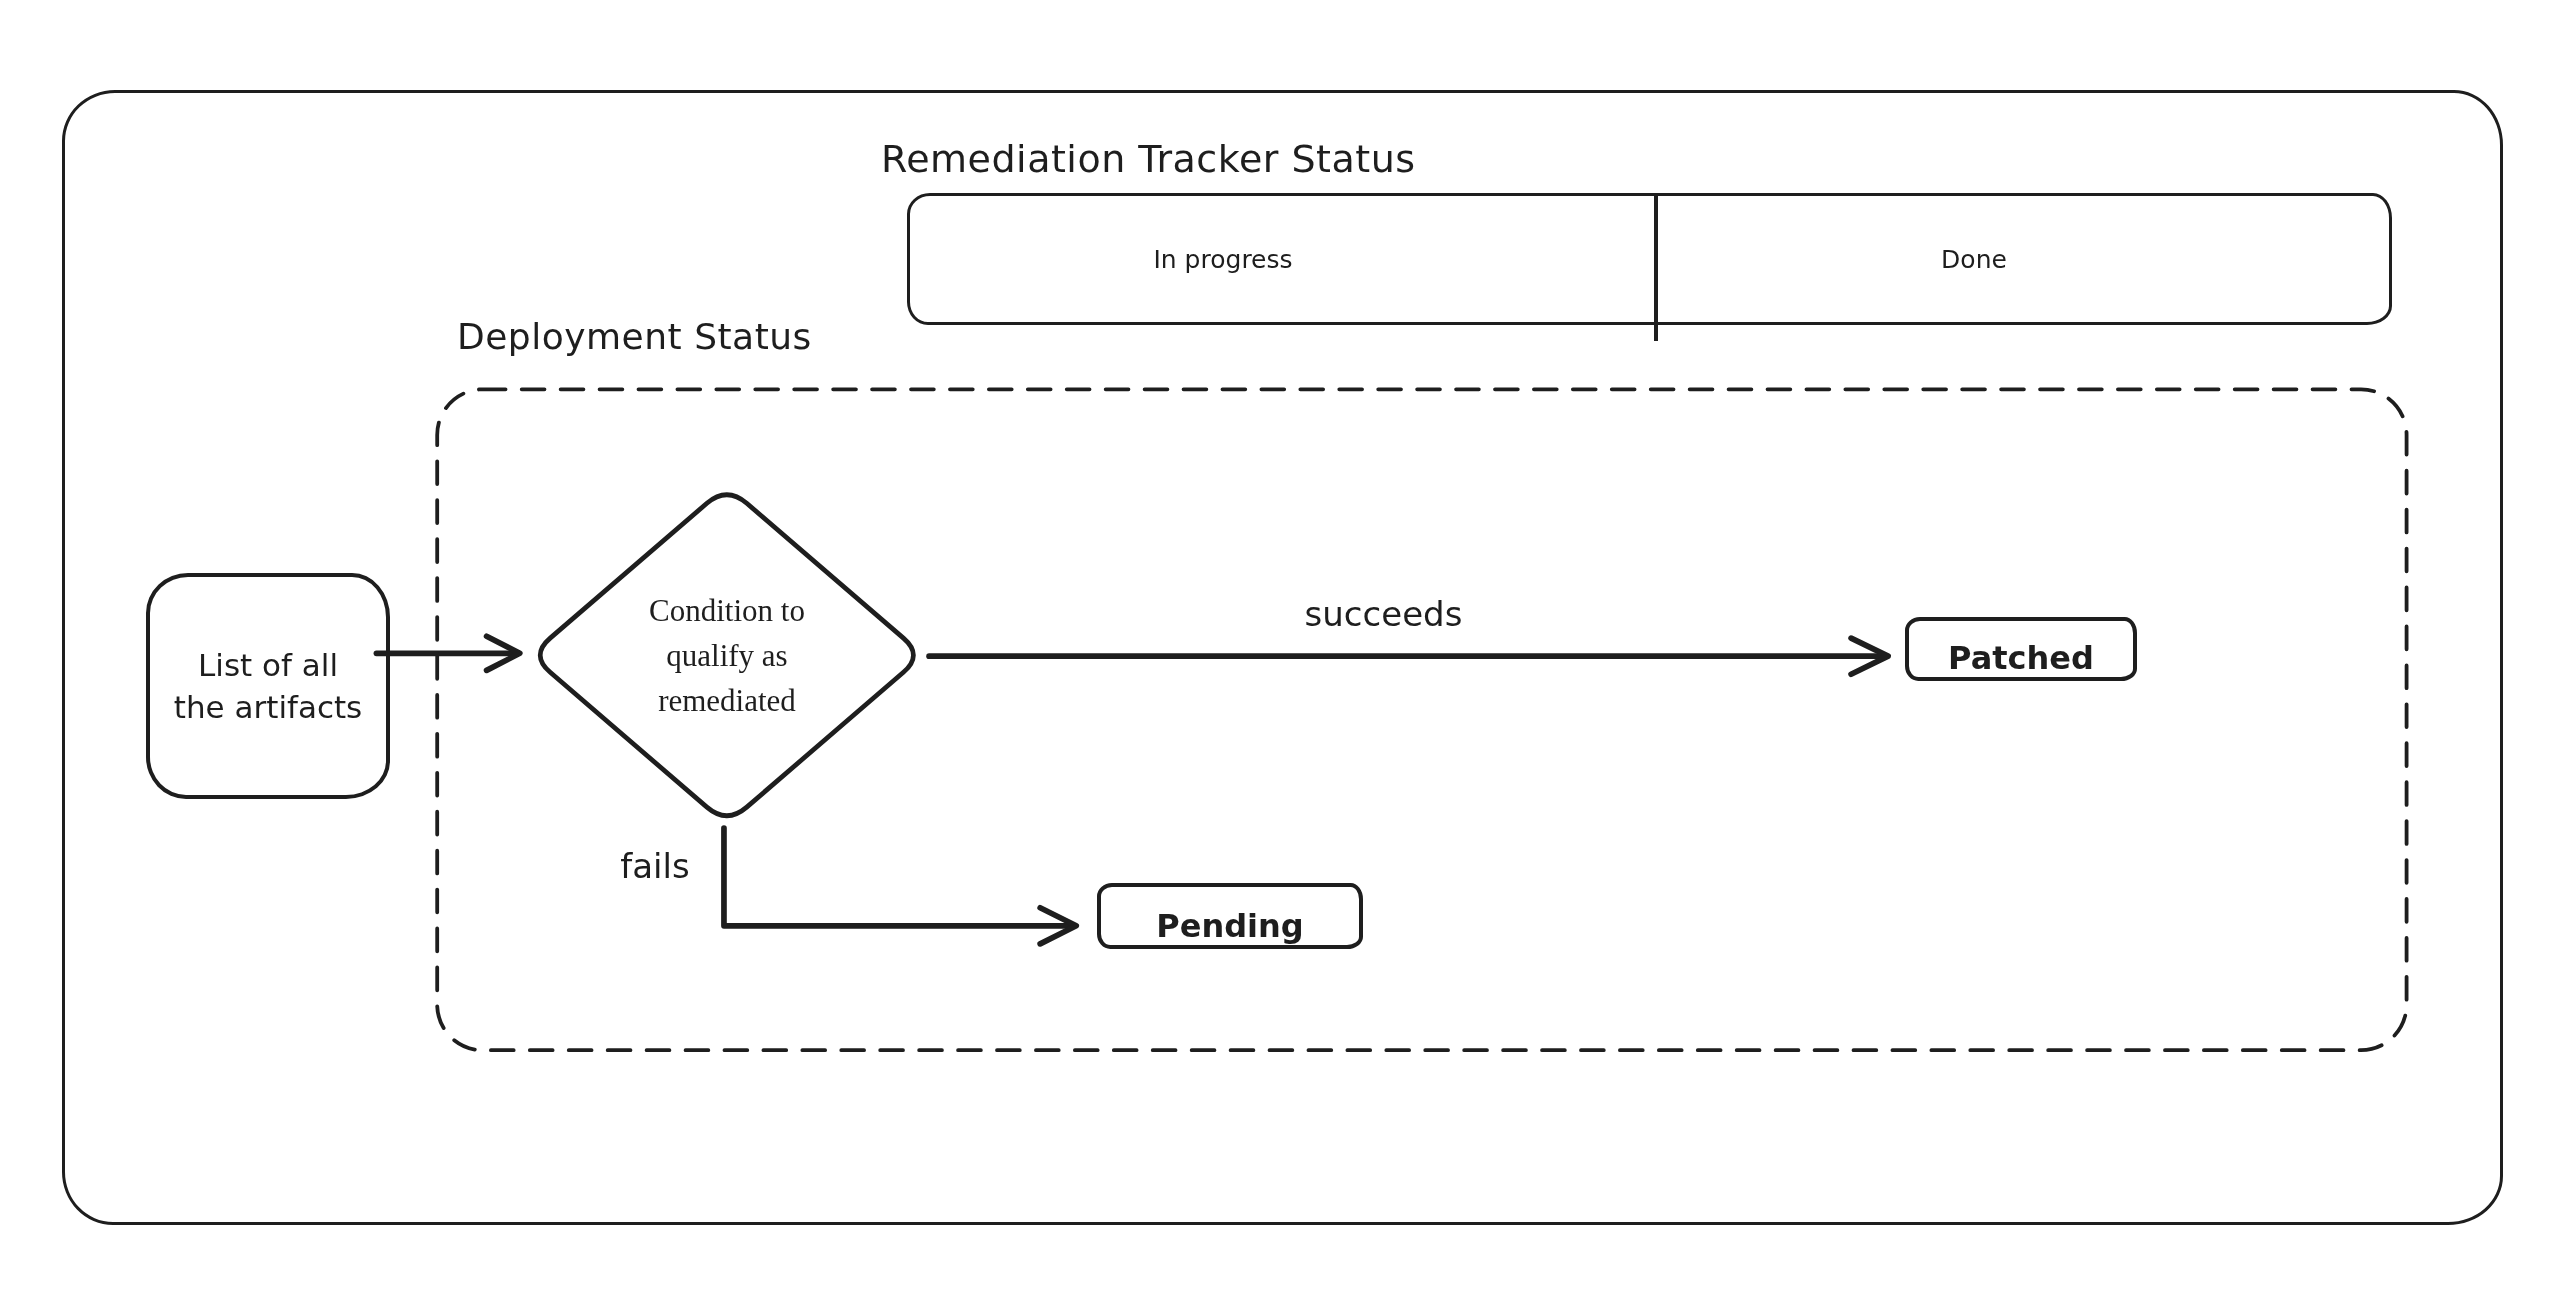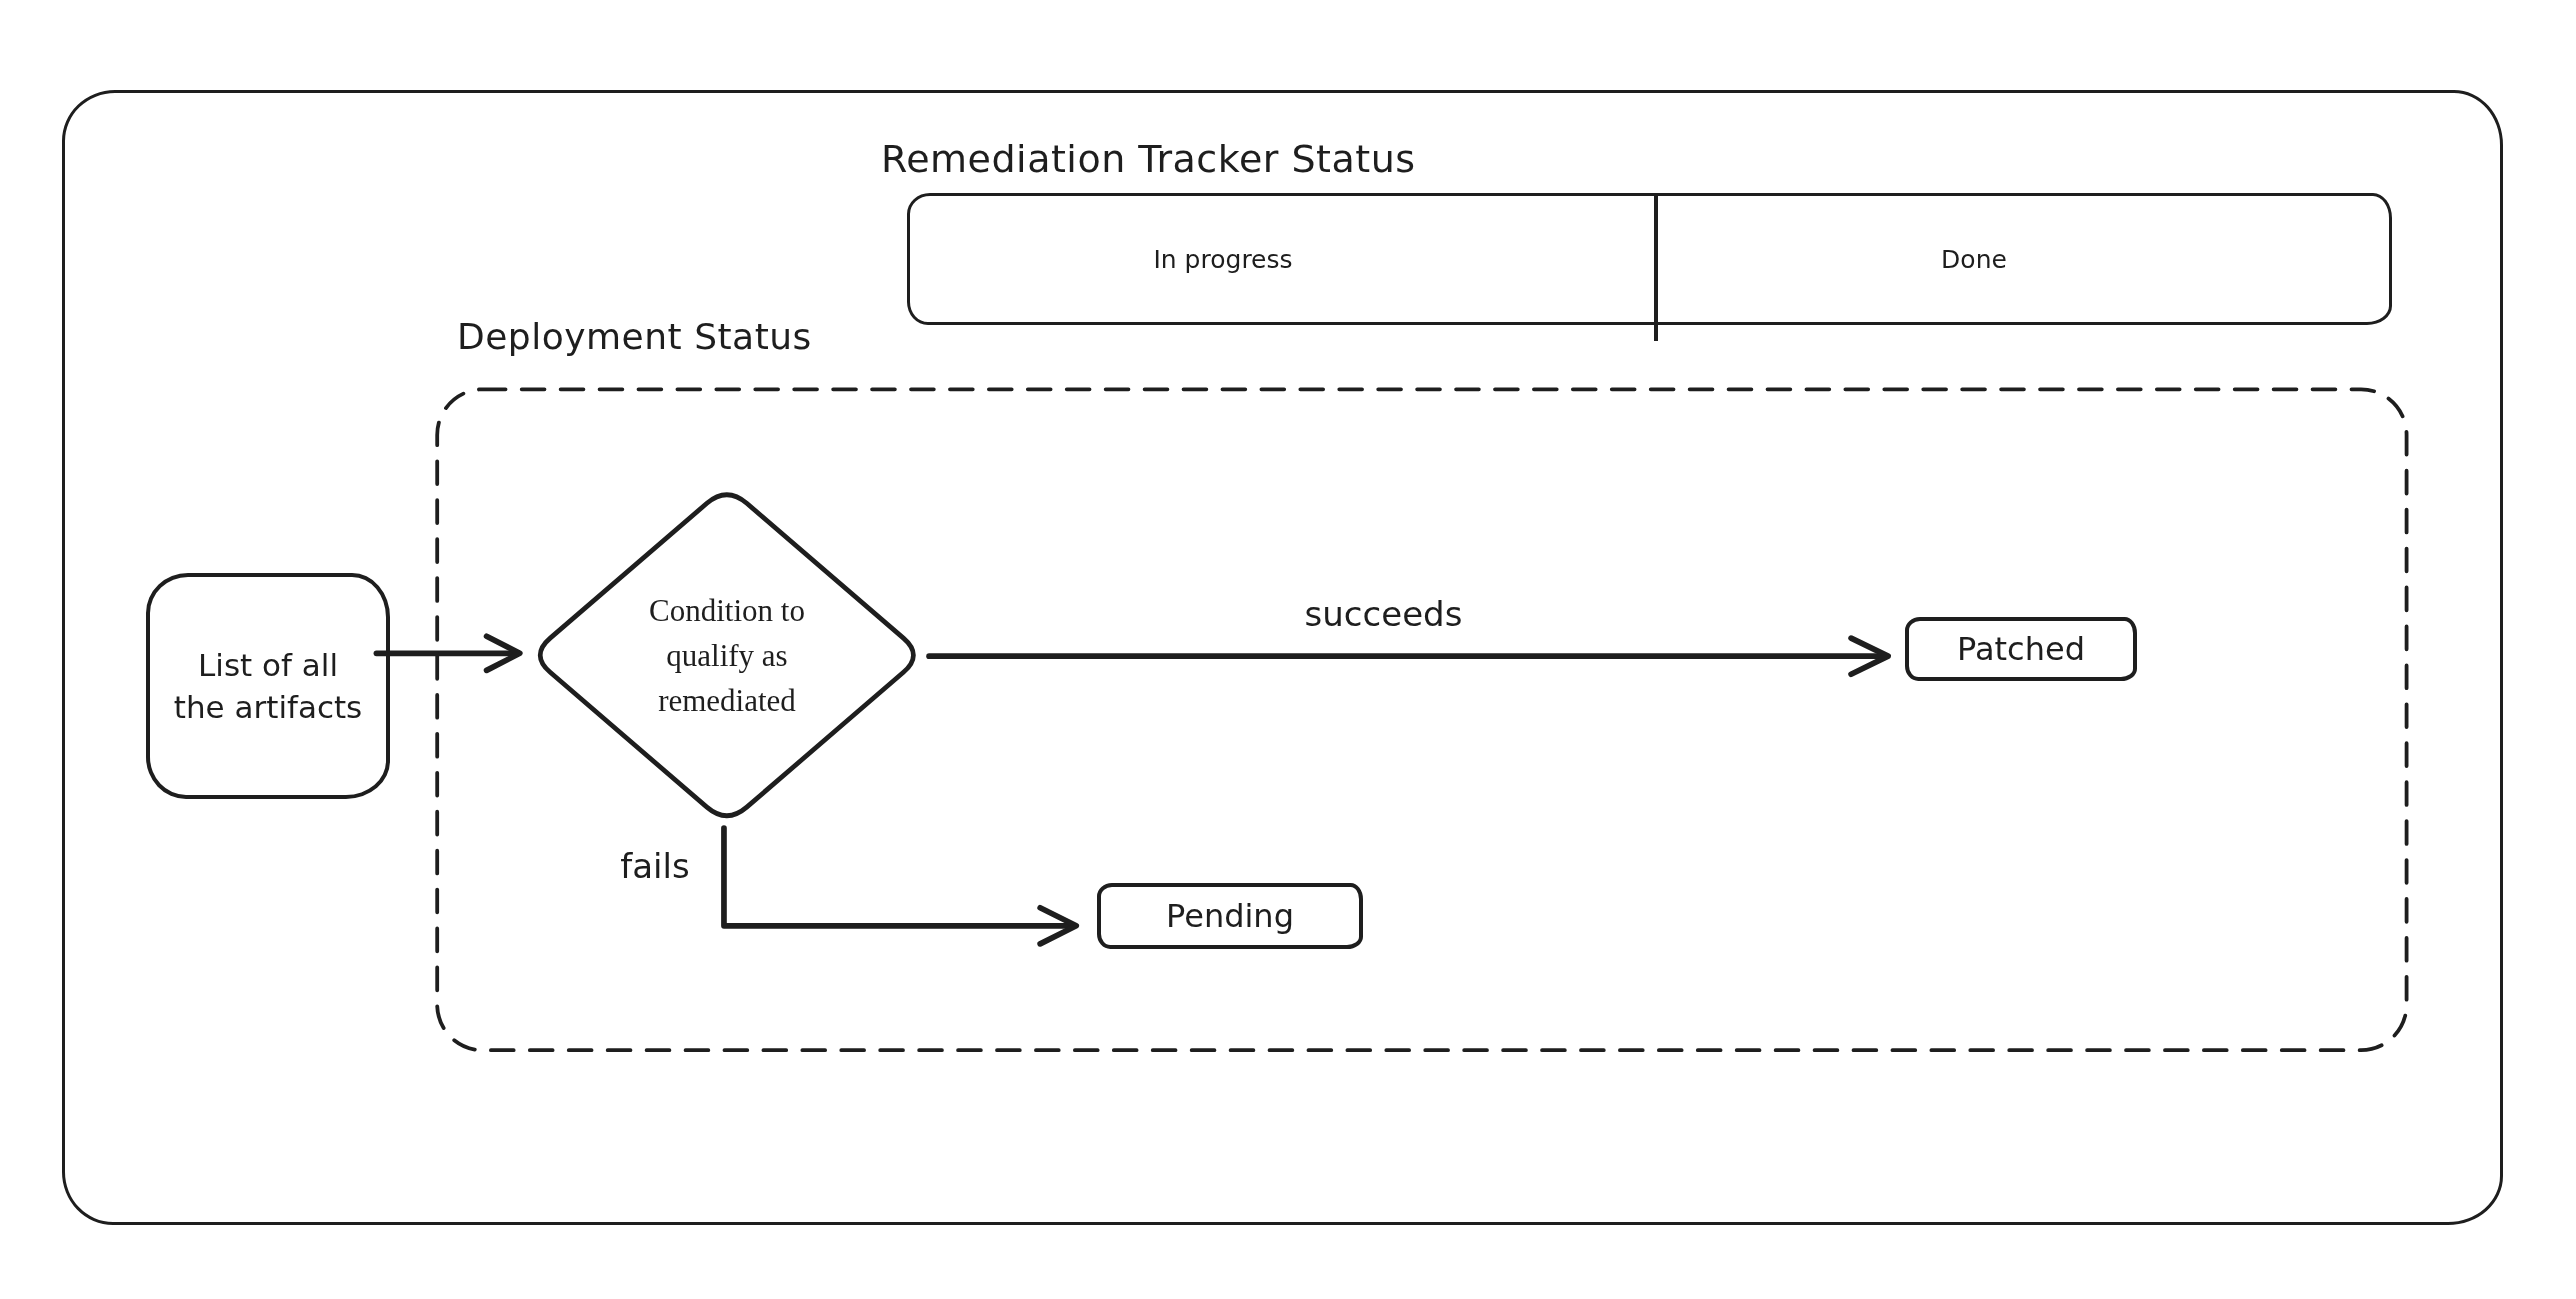--- a/index.html
+++ b/index.html
@@ -92,23 +92,24 @@
 
   .condition-label {
     left: 575px; top: 585px; width: 304px; height: 141px;
     font-size: 31px; line-height: 45px;
   }
 
   .status-pill {
     position: absolute;
     border: 4.7px solid var(--stroke);
     border-radius: 15px 12.3px 16px 13.3px / 13.3px 16px 12.3px 15px;
-    display: flex; align-items: center; justify-content: center;
+    display: flex; align-items: flex-end; justify-content: center;
     font-size: 32px;
     white-space: nowrap;
+    font-weight: bold;
   }
   .patched-node { left: 1905px; top: 617px; width: 232px; height: 64px; }
   .pending-node { left: 1097px; top: 883px; width: 266px; height: 66px; }
 
   .edge-label {
     position: absolute;
     text-align: center;
     font-size: 34px;
     line-height: 42px;
     white-space: nowrap;

